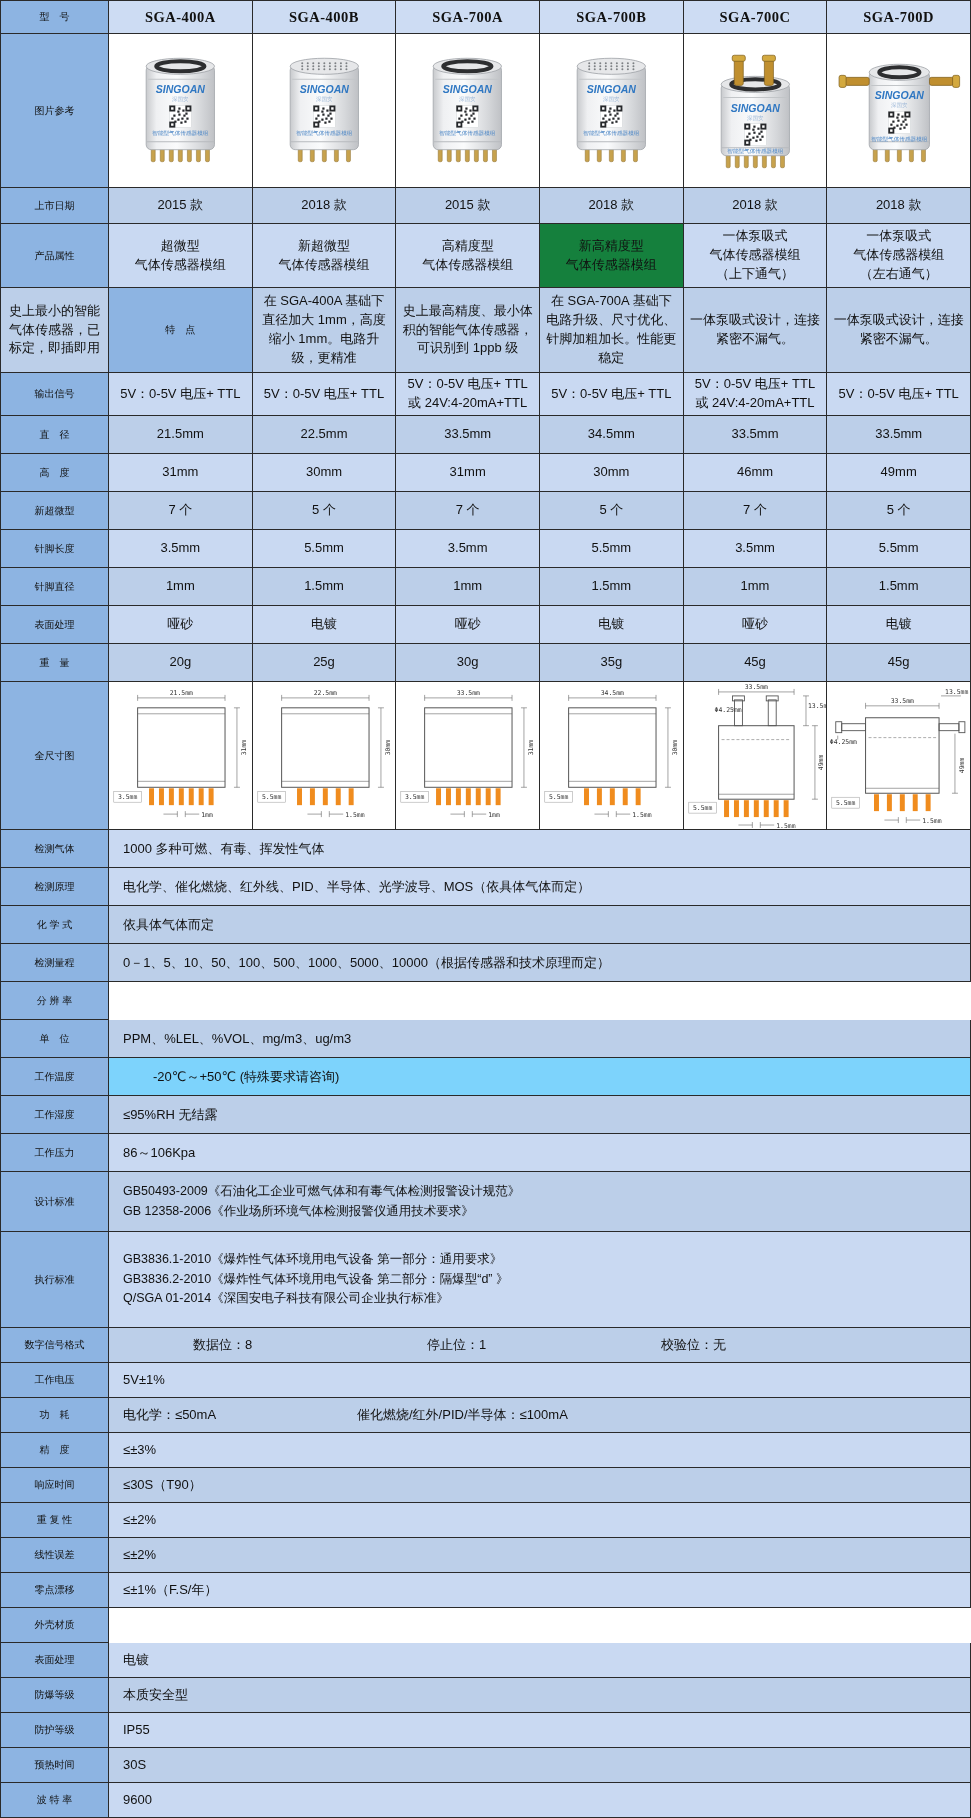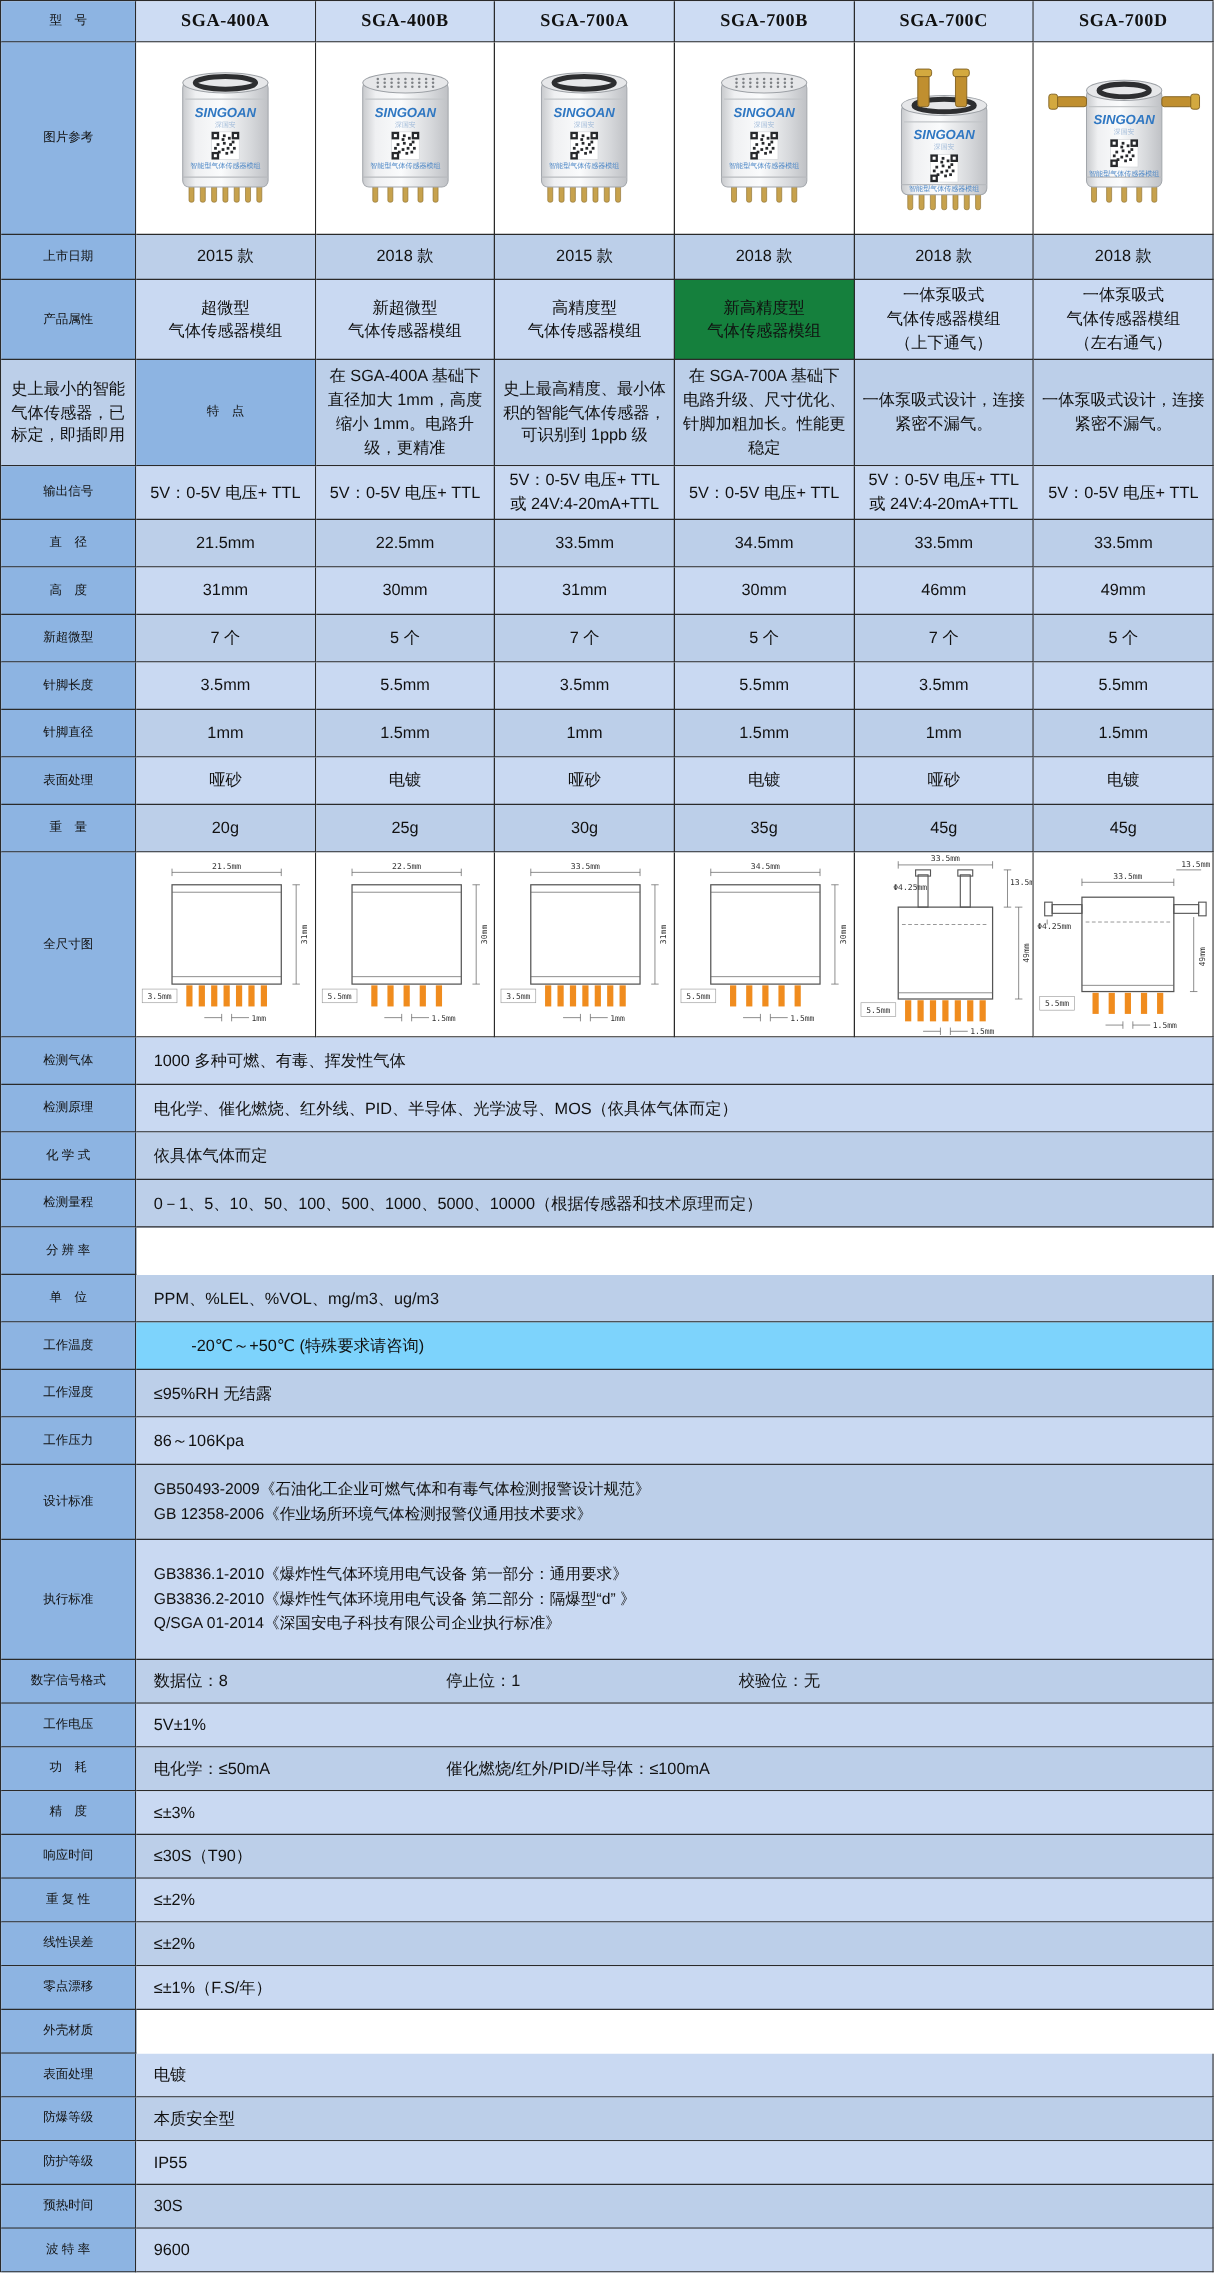--- a/index.html
+++ b/index.html
@@ -759,21 +759,21 @@
       <div class="row-b" style="height: 96px;">
         <div class="cell label-cell">执行标准</div>
         <div class="cell bval" style="background: rgb(201, 217, 242); justify-content: center;">
           <span class="line">GB3836.1-2010《爆炸性气体环境用电气设备 第一部分：通用要求》</span>
           <span class="line">GB3836.2-2010《爆炸性气体环境用电气设备 第二部分：隔爆型“d” 》</span>
           <span class="line">Q/SGA 01-2014《深国安电子科技有限公司企业执行标准》</span>
         </div>
       </div>
       <div class="row-b" style="height: 35px;">
         <div class="cell label-cell">数字信号格式</div>
-        <div class="cell bval" style="background: rgb(188, 207, 233);">
+        <div class="cell bval" style="background: rgb(188, 207, 233); align-items: center;">
           <div><span class="part">数据位：8</span><span class="part">停止位：1</span><span class="part">校验位：无</span></div>
         </div>
       </div>
       <div class="row-b" style="height: 35px;">
         <div class="cell label-cell">工作电压</div>
         <div class="cell bval" style="background: rgb(201, 217, 242);">5V±1%</div>
       </div>
       <div class="row-b" style="height: 35px;">
         <div class="cell label-cell">功　耗</div>
         <div class="cell bval" style="background: rgb(188, 207, 233);">

